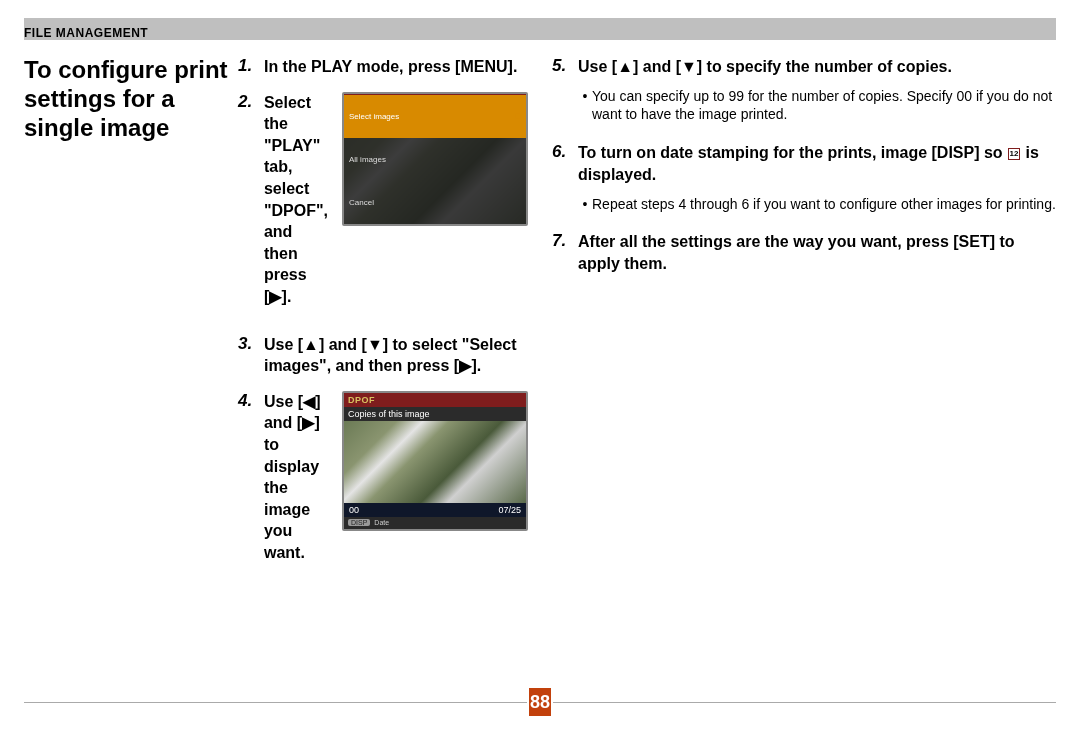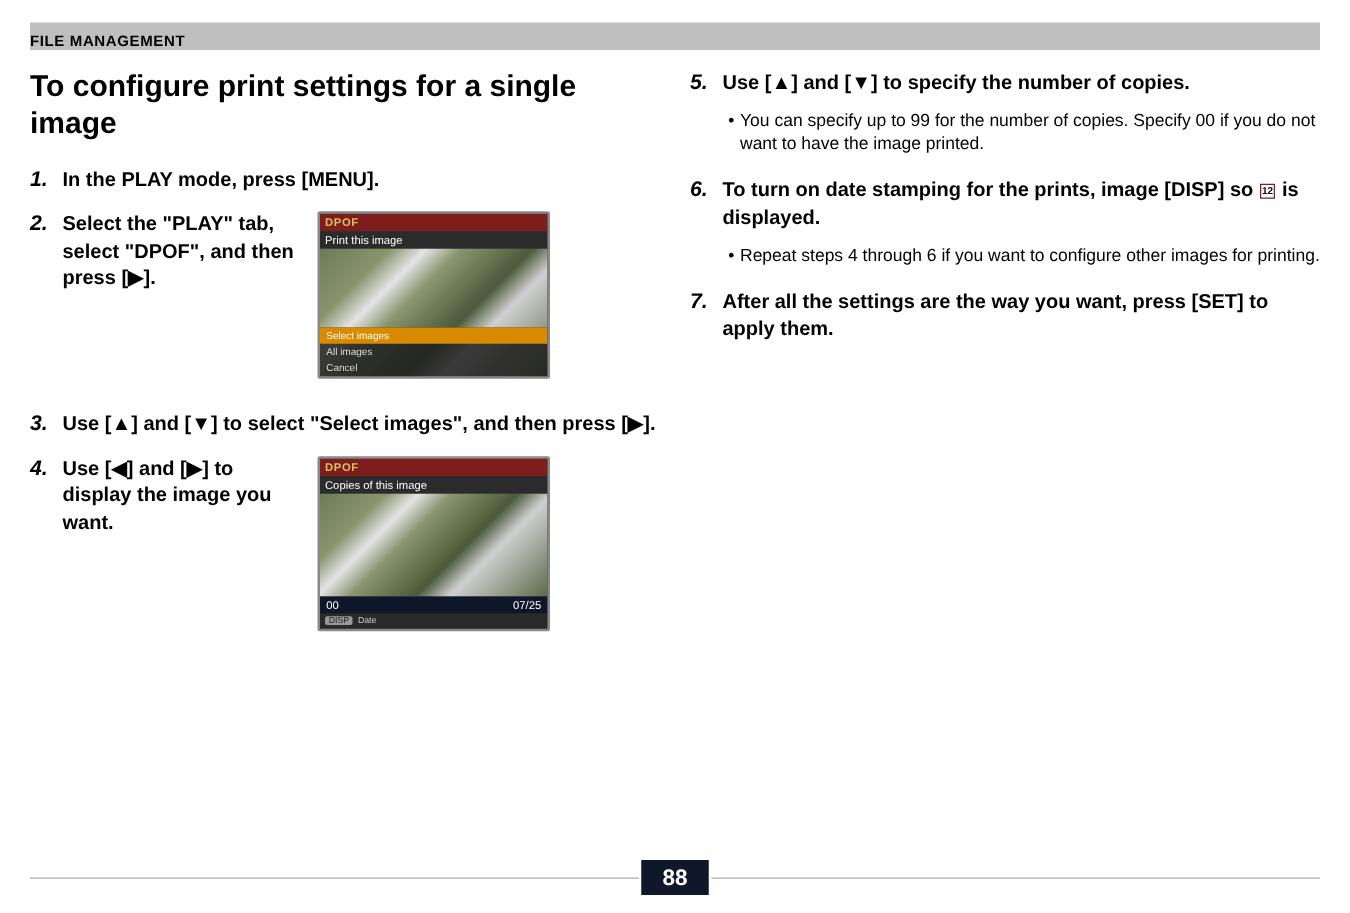--- a/index.html
+++ b/index.html
@@ -1,49 +1,49 @@
 <!DOCTYPE html>
 <html><head>
 <meta charset="utf-8">
 <style>
   * { margin:0; padding:0; box-sizing:border-box; }
   html, body { width:1080px; height:730px; font-family:Arial, Helvetica, sans-serif; background:#fff; }
   .page { width:1080px; height:730px; padding:18px 24px 10px 24px; display:flex; flex-direction:column; }
   .header-bar { background:#bfbfbf; height:22px; display:flex; align-items:flex-end; }
   .header-bar span { font-size:12px; font-weight:bold; letter-spacing:0.5px; color:#000;}
   .content { flex:1; display:flex; gap:24px; padding-top:16px; }
-  .col { flex:1; display:flex; flex-direction:column; }
+  .col { flex:1; display:flex; }
   .title { font-size:24px; font-weight:bold; line-height:1.2; margin-bottom:20px; }
   .steps { font-size:15px; }
   .step { display:flex; margin-bottom:14px; }
   .step-num { font-style:italic; font-weight:bold; width:26px; flex-shrink:0; font-size:17px; }
   .step-body { flex:1; }
   .step-text { font-weight:bold; font-size:16px; line-height:1.35; }
   .step-with-img { display:flex; gap:14px; }
   .step-with-img .step-text { flex:1; max-width:190px;}
   .screenshot { width:186px; height:134px; border:2px solid #888; background:#4a4a4a; display:flex; flex-direction:column; position:relative; overflow:hidden; border-radius:2px;}
   .screenshot-alt { width:186px; height:140px; border:2px solid #888; background:#4a4a4a; display:flex; flex-direction:column; position:relative; overflow:hidden; border-radius:2px;}
   .scr-title { background:#7f1d1d; color:#d8c060; font-size:9px; padding:2px 4px; letter-spacing:0.5px; font-weight:bold;}
   .scr-sub { background:rgba(30,30,30,0.7); color:#fff; font-size:9px; padding:2px 4px; }
   .scr-image { flex:1; background:linear-gradient(135deg,#6b7a55 0%, #8a9570 20%, #e4e4e4 30%, #8a9570 40%, #4a5a3a 60%, #d0d0d0 70%, #5a6a4a 100%); position:relative; }
   .scr-menu { position:absolute; bottom:0; left:0; right:0; background:rgba(30,30,30,0.85); font-size:8px; color:#ddd; }
-  .scr-menu-row { padding:2px 5px; display:flex; justify-content:space-between; align-items:center;}
+  .scr-menu-row { padding:17px 5px; display:flex; justify-content:space-between; align-items:center;}
   .scr-menu-row.hl { background:#d88a00; color:#fff; }
   .dot { width:6px;height:6px;border-radius:50%;background:#d88a00; }
   .scr-bar { background:#2a2a2a; height:12px; display:flex; align-items:center; padding:0 4px; gap:4px;}
   .scr-bar .tag { background:#999; color:#222; font-size:7px; padding:0 3px; border-radius:2px; }
   .scr-bar .txt { color:#ccc; font-size:7px; }
   .scr-orange { background:#0f172a; color:#fff; font-size:9px; padding:2px 5px; display:flex; justify-content:space-between;}
   .bullets { margin-top:9px; }
   .bullet { display:flex; font-size:14px; line-height:1.35; margin-bottom:4px; }
   .bullet::before { content:"•"; width:14px; flex-shrink:0; text-align:center; }
   .icon-box { display:inline-block; border:1px solid #7f1d1d; width:12px; height:12px; font-size:8px; text-align:center; line-height:10px; vertical-align:middle; margin:0 1px;}
   .footer { height:36px; display:flex; align-items:center; position:relative; margin-top:8px;}
   .footer-line { flex:1; height:1px; background:#aaa; }
-  .footer-num { background:#0f172a; color:#fff; font-weight:bold; font-size:18px; width:54px; height:28px; display:flex; align-items:center; justify-content:center; margin:0 2px;}
+  .footer-num { background:#c2410c; color:#fff; font-weight:bold; font-size:18px; width:22px; height:28px; display:flex; align-items:center; justify-content:center; margin:0 2px;}
 </style>
 </head>
 <body>
 
 <div class="page">
 
   <div class="header-bar">
     <span>FILE MANAGEMENT</span>
   </div>
 

